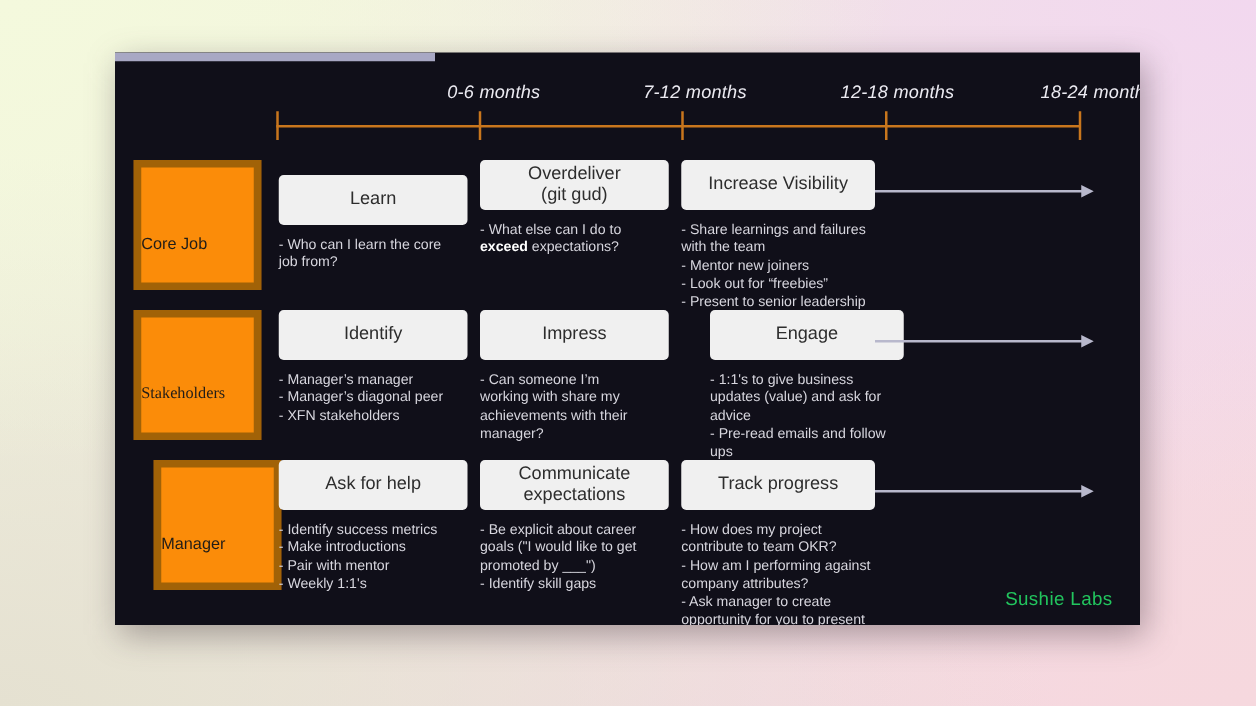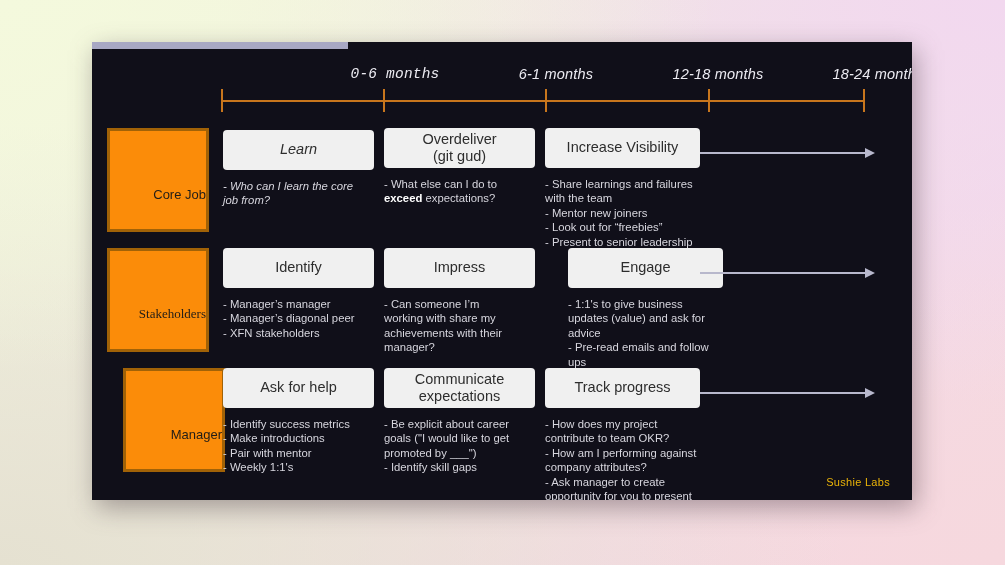--- a/index.html
+++ b/index.html
@@ -100,26 +100,26 @@
   .row {
     position: absolute;
     left: 0;
     width: 820px;
   }
   .cat-box {
     position: absolute;
     left: 15px;
     width: 102px;
     background: #fb8c09;
-    border: 3px solid #a16207;
+    border: 6px solid #a16207;
     color: #211d18;
     font-size: 13px;
     display: flex;
     align-items: center;
-    justify-content: flex-end;
+    justify-content: flex-start;
     box-sizing: border-box;
   }
   .cat-box .cat-label {
     transform: translateY(14px);
     text-align: center;
   }
 
   .stage {
     position: absolute;
   }
@@ -168,55 +168,55 @@
     height: 0;
     border-top: 5px solid transparent;
     border-bottom: 5px solid transparent;
     border-left: 10px solid #b8b8cc;
   }
 
   #watermark {
     position: absolute;
     right: 22px;
     bottom: 12px;
-    color: #eab308;
-    font-size: 11px;
+    color: #22c55e;
+    font-size: 15px;
     letter-spacing: 0.3px;
   }
 </style>
 </head>
 <body>
 
 <div id="wallpaper"></div>
 
 <div id="slide-wrapper">
   <div id="slide-shadow"></div>
   <div id="slide">
 
     <div id="top-accent-bar"></div>
 
     <div id="timeline">
       <div id="tl-axis"></div>
-    <div class="tl-label" style="left: 303px; font-family: Liberation Mono, monospace;">0-6 months</div>
-        <div class="tl-label" style="left: 464px;">6-1 months</div>
+    <div class="tl-label" style="left: 303px;">0-6 months</div>
+        <div class="tl-label" style="left: 464px;">7-12 months</div>
         <div class="tl-label" style="left: 626px;">12-18 months</div>
         <div class="tl-label" style="left: 786px;">18-24 months</div>
         <div class="tl-tick" style="left: 129px;"></div>
         <div class="tl-tick" style="left: 291px;"></div>
         <div class="tl-tick" style="left: 453px;"></div>
         <div class="tl-tick" style="left: 616px;"></div>
         <div class="tl-tick" style="left: 771px;"></div>
       </div>
 
     <div id="rows-container">
         <div class="row">
           <div class="cat-box" style="top: 86px; height: 104px;">
             <div class="cat-label">Core Job</div>
           </div>
-          <div class="stage" style="left: 131px; top: 88px; width: 151px; font-style: italic;">
+          <div class="stage" style="left: 131px; top: 98px; width: 151px;">
             <div class="stage-box">
               <span style="white-space: pre-line;">Learn</span>
             </div>
             <div class="bullets">- Who can I learn the core
 job from?</div>
           </div>
           <div class="stage" style="left: 292px; top: 86px; width: 151px;">
             <div class="stage-box">
               <span style="white-space: pre-line;">Overdeliver
 (git gud)</span>

